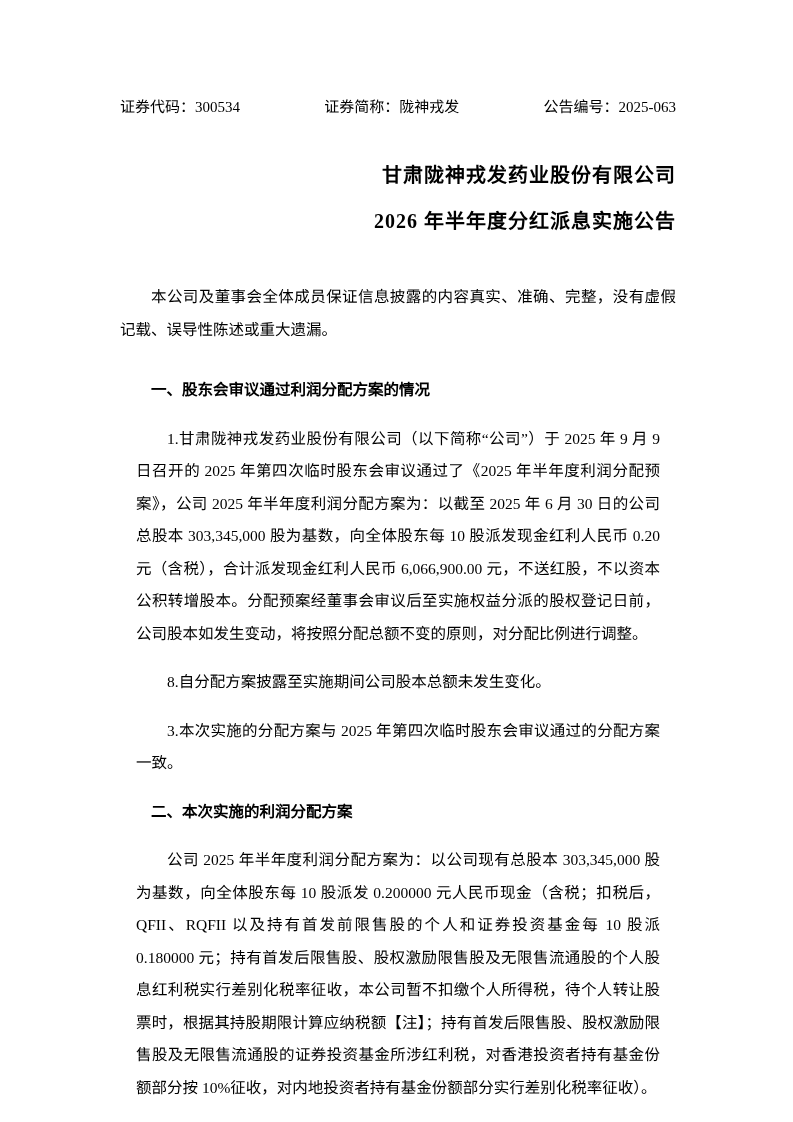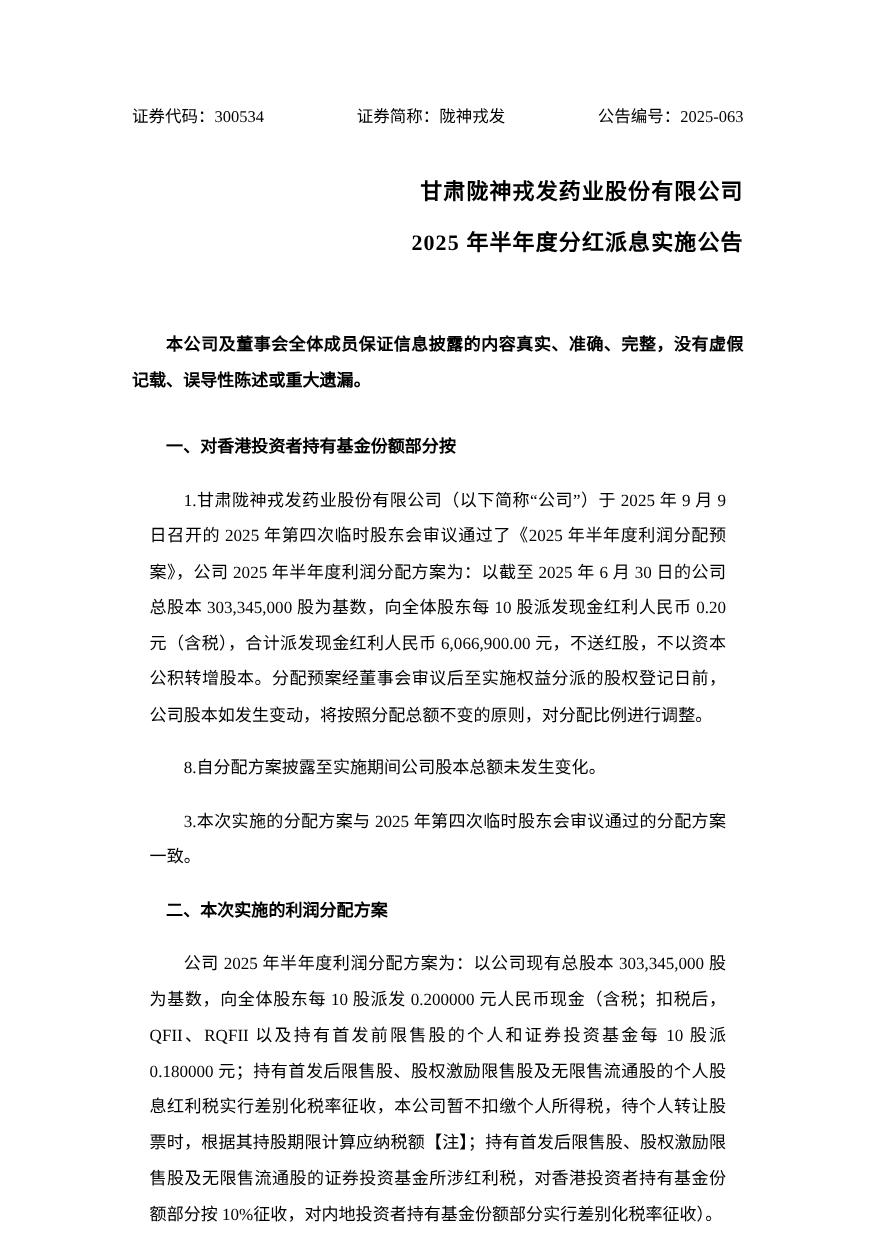--- a/index.html
+++ b/index.html
@@ -33,22 +33,22 @@
   }
   .doc-title {
     margin: 0;
     font-size: 20px;
     font-weight: bold;
     text-align: right;
     line-height: 46px;
     letter-spacing: 1px;
   }
   .statement {
-    margin: 54px 0 0 0;
-    font-weight: bold;
+    margin: 37px 0 0 0;
+    font-weight: normal;
     font-size: 15.5px;
     line-height: 32.5px;
     text-indent: 2em;
     text-align: justify;
   }
   .section-heading {
     margin: 0;
     font-weight: bold;
     font-size: 15.5px;
     line-height: 32.5px;
@@ -71,26 +71,26 @@
 <div class="page">
 
   <div class="doc-header">
     <span>证券代码：300534</span>
     <span>证券简称：陇神戎发</span>
     <span>公告编号：2025-063</span>
   </div>
 
   <div class="title-block">
     <h1 class="doc-title">甘肃陇神戎发药业股份有限公司</h1>
-    <h1 class="doc-title">2025 年半年度分红派息实施公告</h1>
+    <h1 class="doc-title">2026 年半年度分红派息实施公告</h1>
   </div>
 
   <p class="statement">本公司及董事会全体成员保证信息披露的内容真实、准确、完整，没有虚假记载、误导性陈述或重大遗漏。</p>
 
-  <h2 class="section-heading gap-before">一、对香港投资者持有基金份额部分按</h2>
+  <h2 class="section-heading gap-before">一、股东会审议通过利润分配方案的情况</h2>
   <p class="para">1.甘肃陇神戎发药业股份有限公司（以下简称“公司”）于 2025 年 9 月 9 日召开的 2025 年第四次临时股东会审议通过了《2025 年半年度利润分配预案》，公司 2025 年半年度利润分配方案为：以截至 2025 年 6 月 30 日的公司总股本 303,345,000 股为基数，向全体股东每 10 股派发现金红利人民币 0.20 元（含税），合计派发现金红利人民币 6,066,900.00 元，不送红股，不以资本公积转增股本。分配预案经董事会审议后至实施权益分派的股权登记日前，公司股本如发生变动，将按照分配总额不变的原则，对分配比例进行调整。</p>
   <p class="para">8.自分配方案披露至实施期间公司股本总额未发生变化。</p>
   <p class="para">3.本次实施的分配方案与 2025 年第四次临时股东会审议通过的分配方案一致。</p>
 
   <h2 class="section-heading">二、本次实施的利润分配方案</h2>
   <p class="para">公司 2025 年半年度利润分配方案为：以公司现有总股本 303,345,000 股为基数，向全体股东每 10 股派发 0.200000 元人民币现金（含税；扣税后，QFII、RQFII 以及持有首发前限售股的个人和证券投资基金每 10 股派 0.180000 元；持有首发后限售股、股权激励限售股及无限售流通股的个人股息红利税实行差别化税率征收，本公司暂不扣缴个人所得税，待个人转让股票时，根据其持股期限计算应纳税额【注】；持有首发后限售股、股权激励限售股及无限售流通股的证券投资基金所涉红利税，对香港投资者持有基金份额部分按 10%征收，对内地投资者持有基金份额部分实行差别化税率征收）。</p>
 
 </div>
 
 </body></html>

